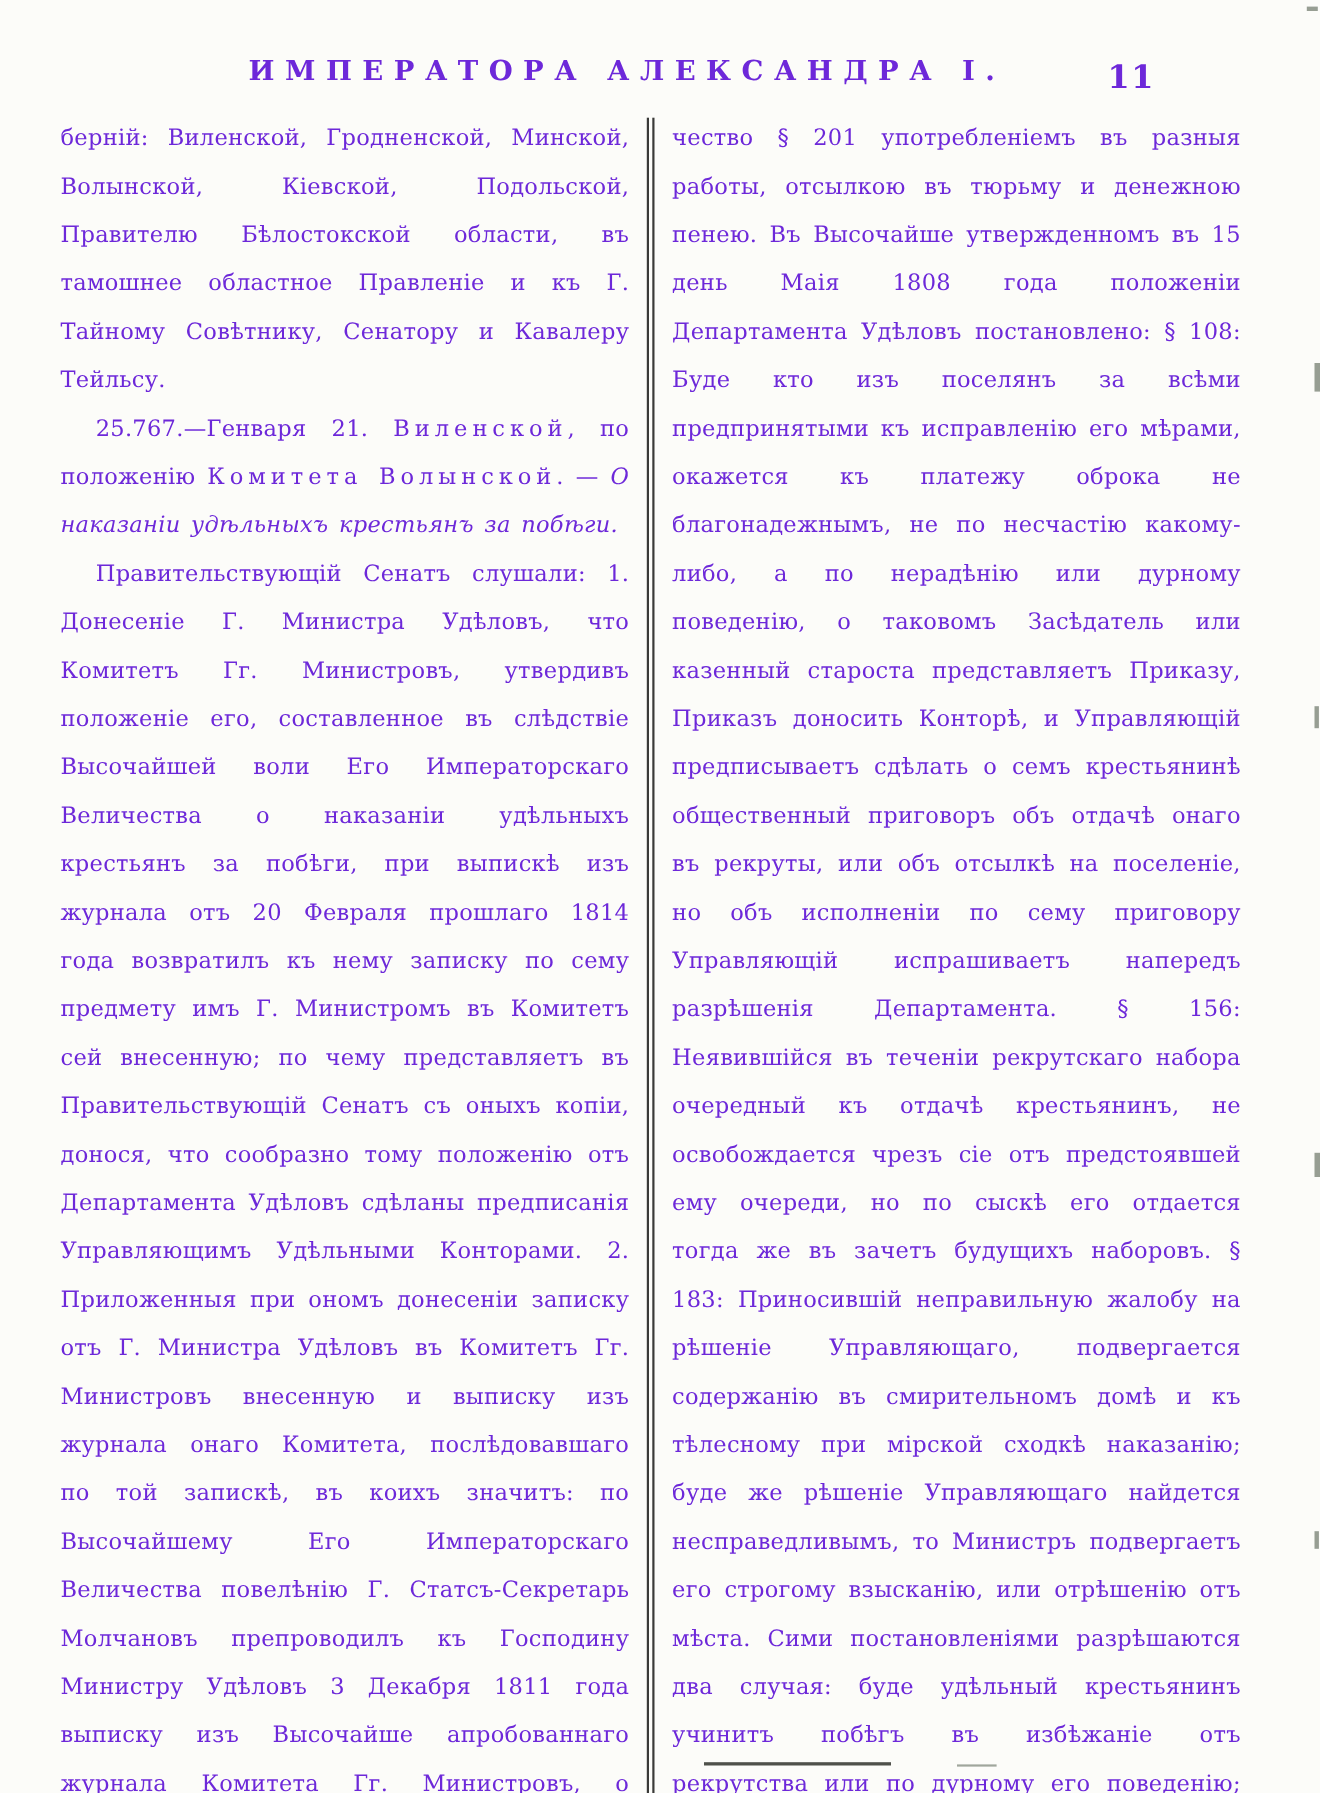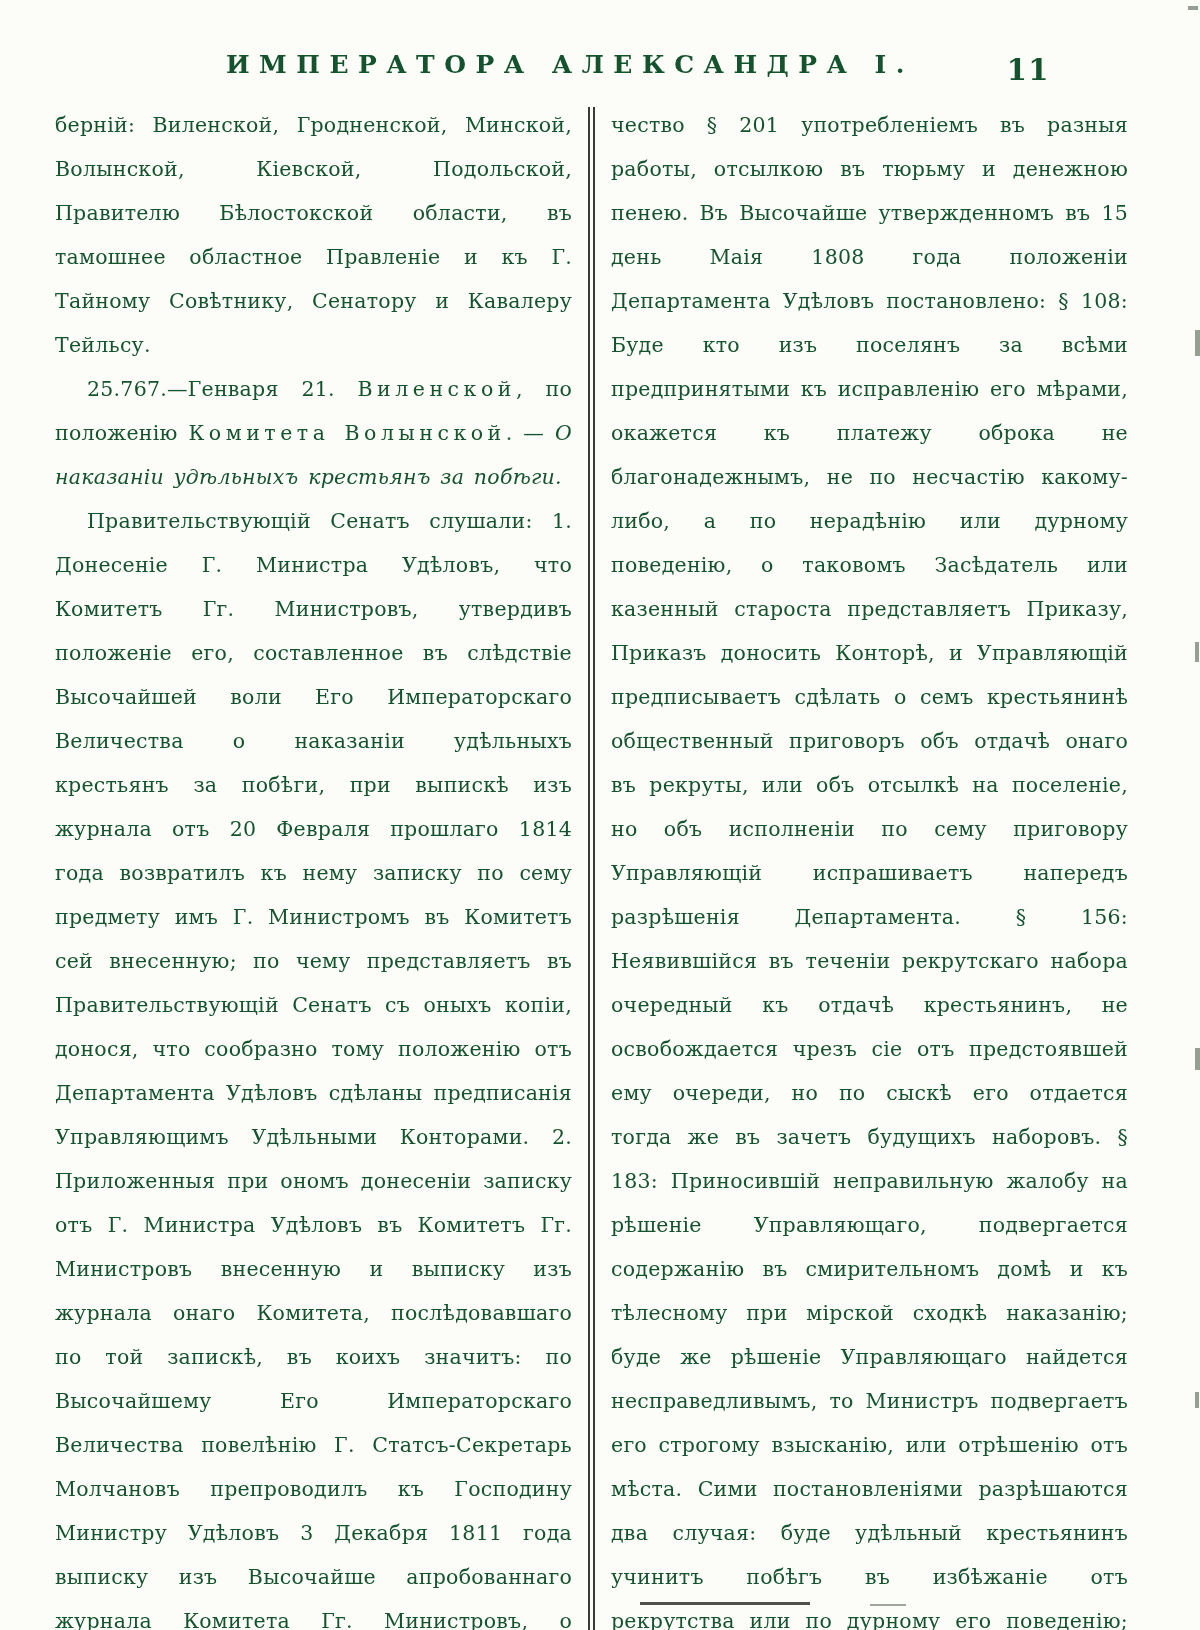--- a/index.html
+++ b/index.html
@@ -5,21 +5,21 @@
   * { margin: 0; padding: 0; box-sizing: border-box; }
   body { background: #e8e8e4; }
   .page {
     position: relative;
     width: 1200px;
     height: 1630px;
     margin: 0 auto;
     background: #fcfcf9;
     overflow: hidden;
     font-family: "DejaVu Serif", "Liberation Serif", serif;
-    color: #14532d;
+    color: #6d28d9;
   }
   .header { position: relative; padding-top: 50px; text-align: center; }
   .header-title {
     display: inline-block;
     font-size: 25px;
     font-weight: bold;
     letter-spacing: 0.38em;
     margin-right: 60px; 
     white-space: nowrap;
   }

